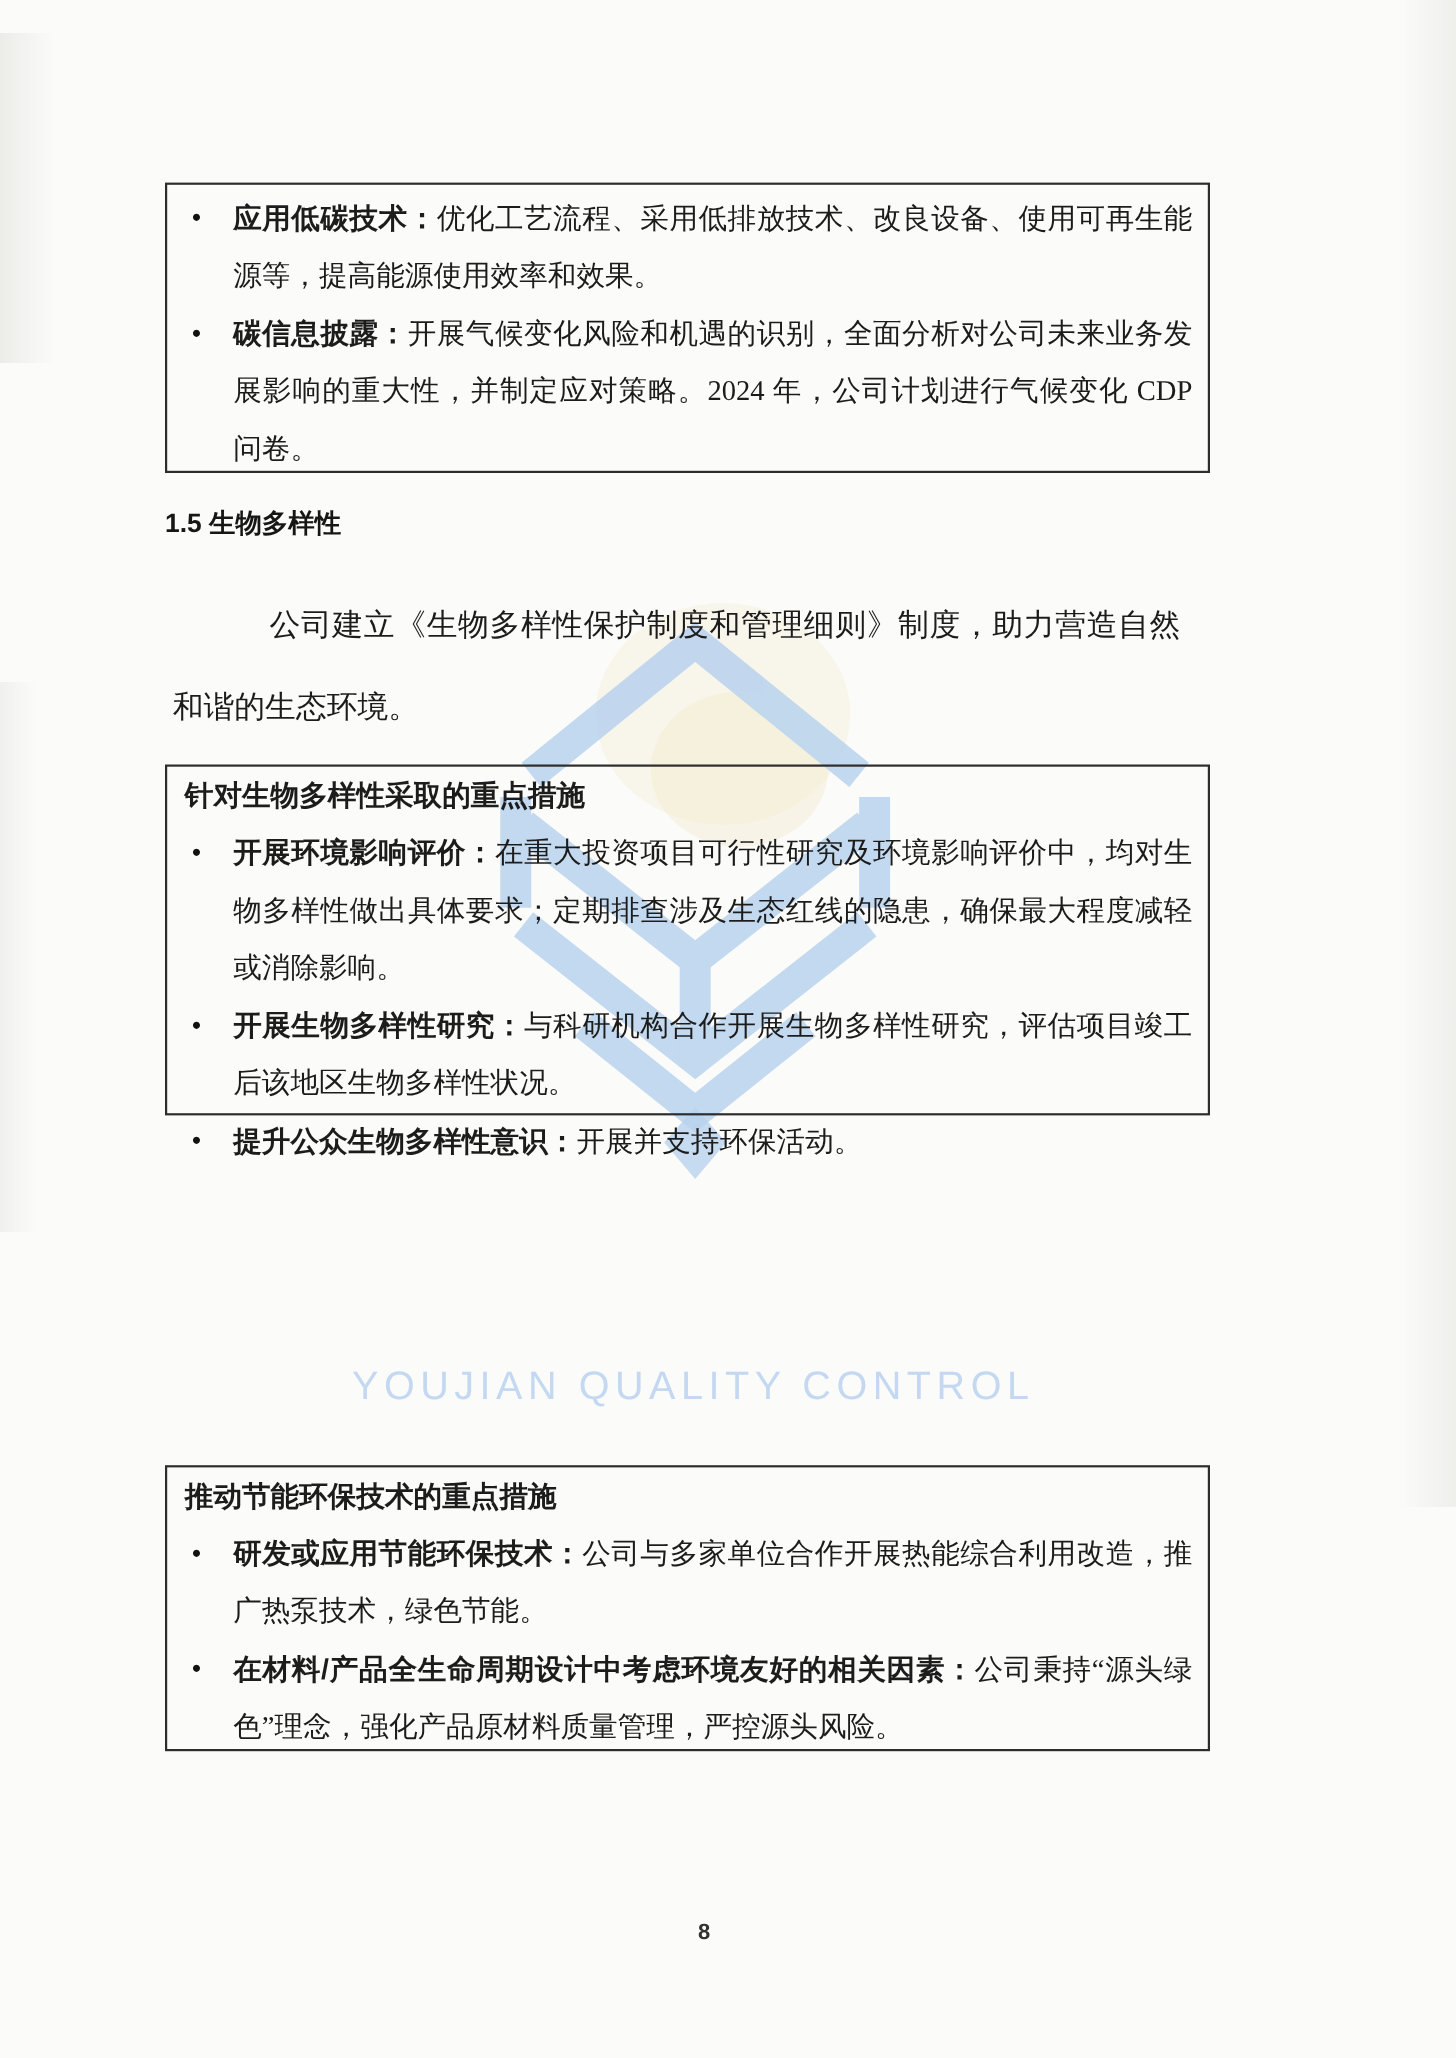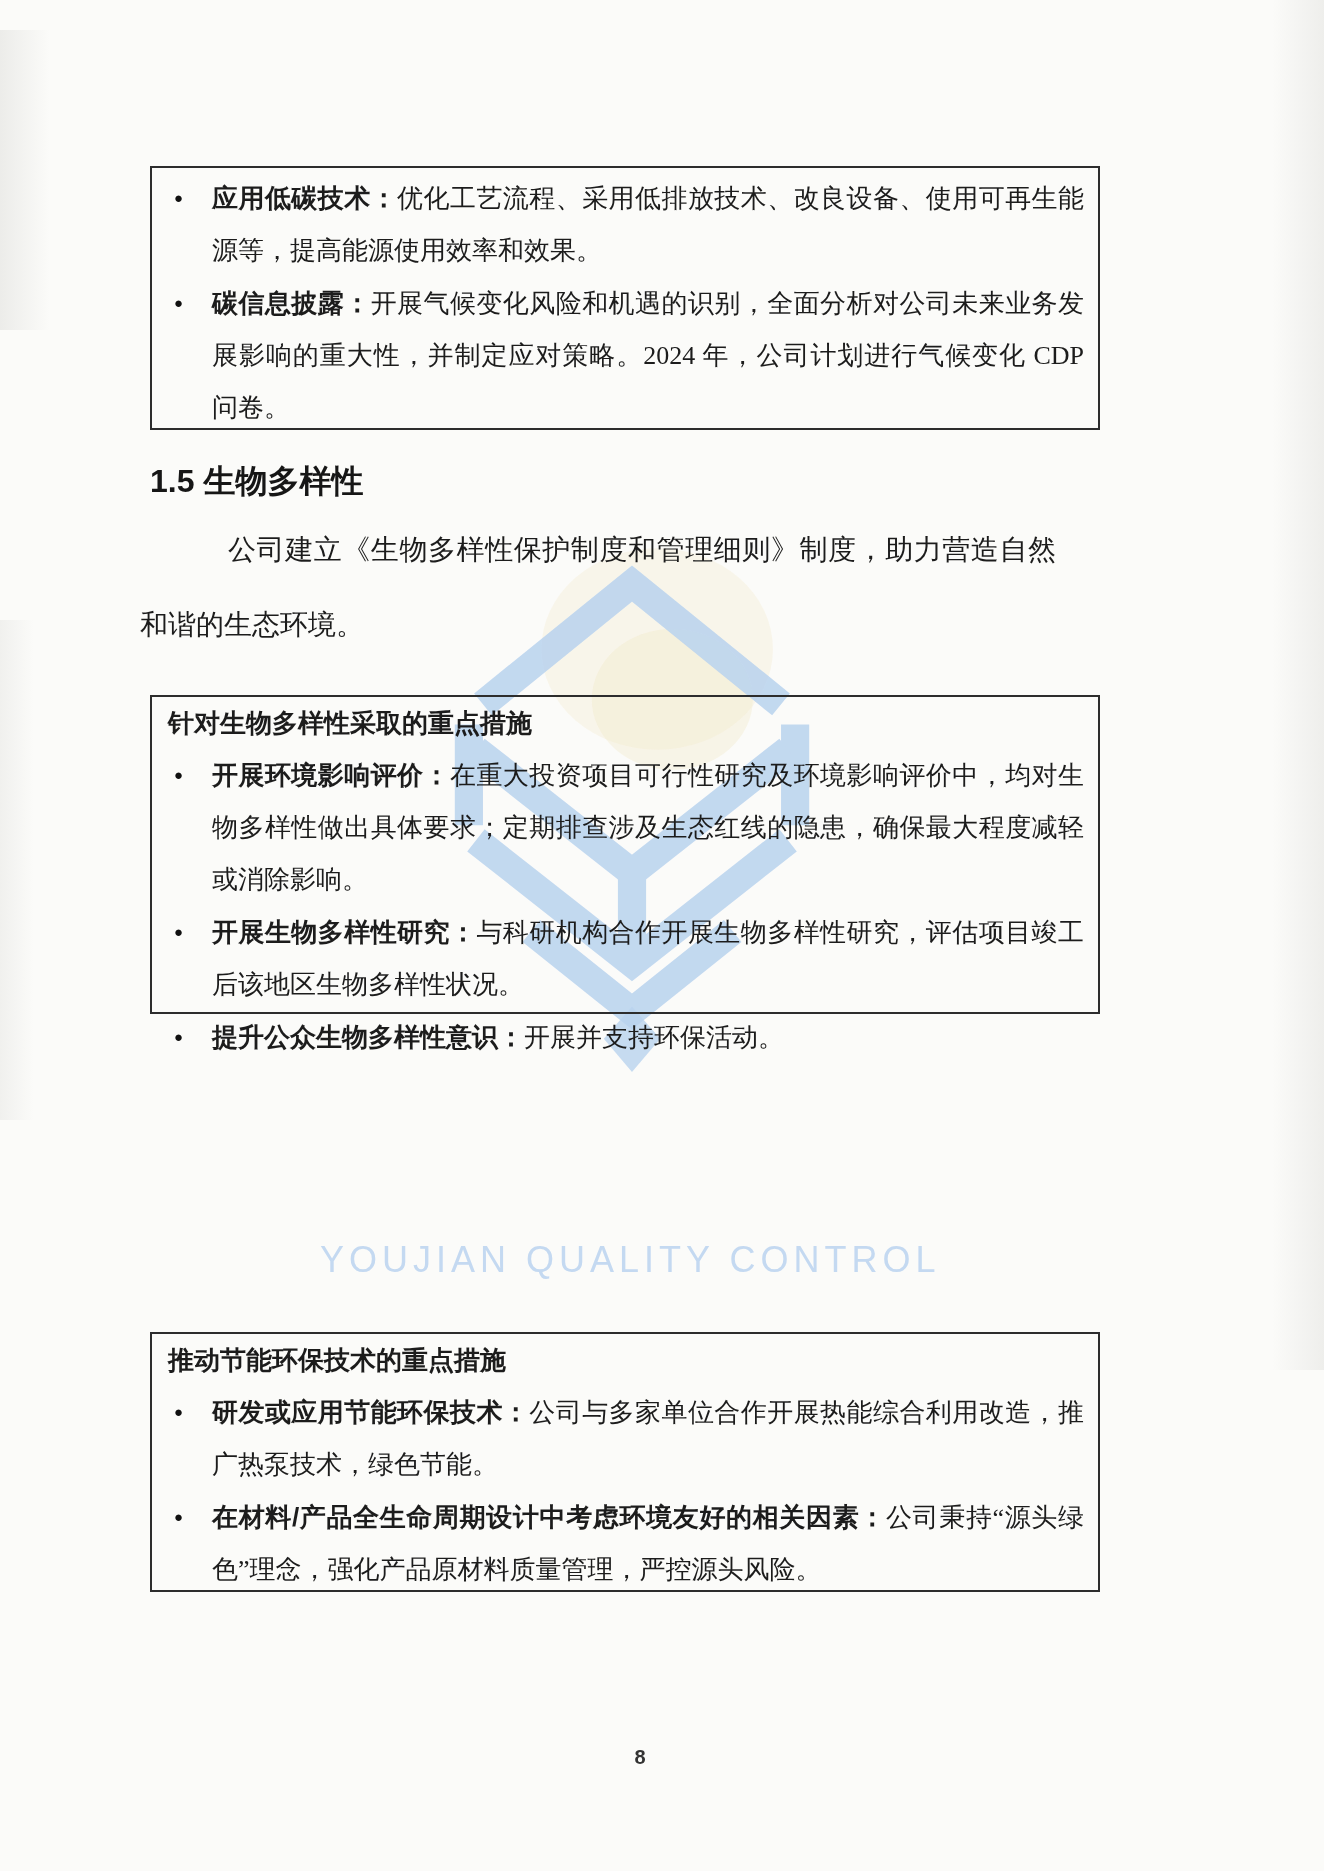--- a/index.html
+++ b/index.html
@@ -49,27 +49,27 @@
     font-size:15px;color:#111;
   }
   .bullet .btxt{flex:1;text-align:justify;}
   .blabel{
     font-family:"Liberation Sans","DejaVu Sans",sans-serif;
     font-weight:bold;
   }
   .hd{
     position:absolute;left:150px;margin:0;
     font-family:"Liberation Sans","DejaVu Sans",sans-serif;
-    font-weight:bold;font-size:32px;color:#161616;white-space:nowrap;
+    font-weight:bold;font-size:24px;color:#161616;white-space:nowrap;
   }
   .h15{top:460px;}
   .h16{top:1092px;}
   .para{
-    position:absolute;left:140px;width:916px;margin:0;
-    font-size:28px;text-align:justify;text-indent:88px;color:#1c1c1c;font-family:Liberation Mono, monospace;
+    position:absolute;left:140px;width:916px;margin:17px;
+    font-size:28px;text-align:justify;text-indent:88px;color:#1c1c1c;
   }
   .p15{top:514px;line-height:75px;}
   .p16{top:1155px;line-height:73px;}
   .pageno{
     position:absolute;top:1746px;left:560px;width:160px;text-align:center;
     font-size:20px;font-weight:bold;color:#333;
     font-family:"Liberation Sans","DejaVu Sans",sans-serif;
   }
 </style>
 </head>

